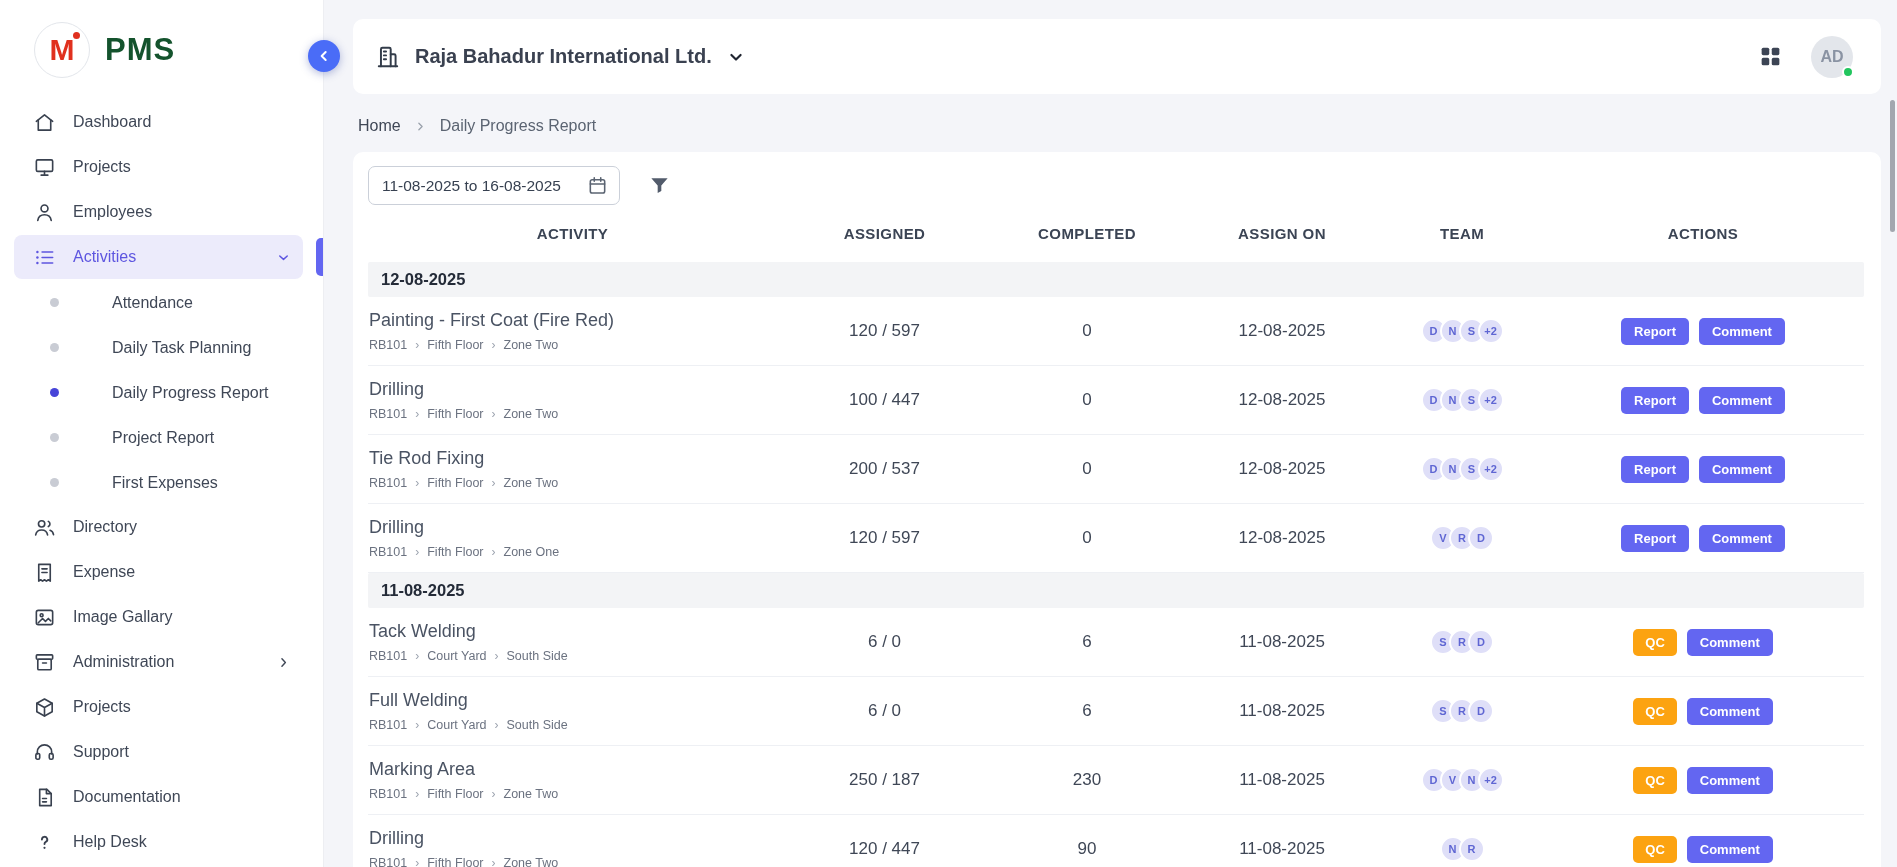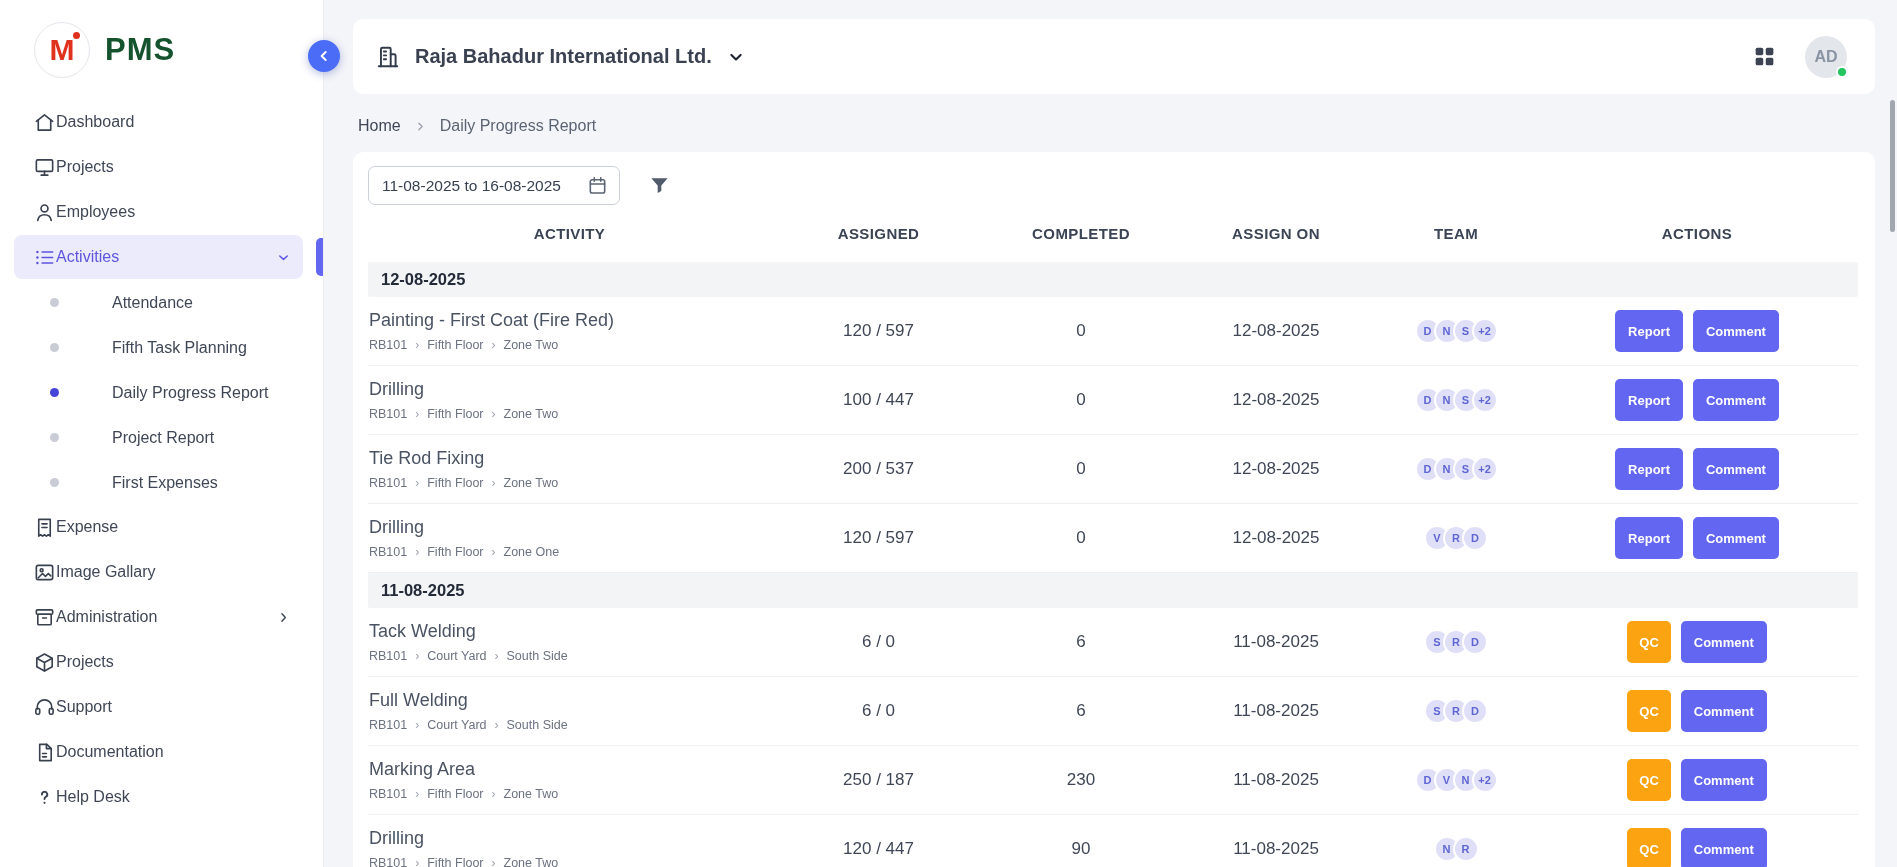--- a/index.html
+++ b/index.html
@@ -8,33 +8,33 @@
   .app { position:relative; width:1897px; height:867px; display:flex; }
 
   
   .sidebar { flex:0 0 324px; width:324px; height:100%; background:#fff; position:relative; border-right:1px solid #EDEEF2; overflow:hidden; }
   .logo-row { display:flex; align-items:center; gap:15px; height:100px; padding-left:34px; }
   .logo-mark { position:relative; width:56px; height:56px; border-radius:50%; border:1px solid #E3E6EB; display:flex; align-items:center; justify-content:center; }
   .logo-m { color:var(--logored,#E0301E); font-weight:800; font-size:30px; }
   .logo-mark::after { content:""; position:absolute; top:9px; right:9px; width:7px; height:7px; border-radius:50%; background:var(--logored,#E0301E); }
   .logo-text { font-size:31px; font-weight:800; color:#14532d; letter-spacing:1px; }
   .nav { padding:0 20px 0 14px; }
-  .nav-item { position:relative; display:flex; align-items:center; height:44px; margin-bottom:1px; padding:0 12px 0 18px; border-radius:8px; font-size:16px; color:#3F4756; cursor:pointer; }
+  .nav-item { position:relative; display:flex; align-items:center; gap:17px; height:44px; margin-bottom:1px; padding:0 12px 0 18px; border-radius:8px; font-size:16px; color:#3F4756; cursor:pointer; }
   .nav-ico { width:24px; height:24px; display:flex; align-items:center; justify-content:center; color:#39414F; flex:0 0 24px; }
   .nav-chev { margin-left:auto; display:flex; align-items:center; color:currentColor; }
   .nav-item.active { background:var(--activebg,#ECEBFB); color:#5D55E0; }
   .nav-item.active .nav-ico { color:#5D55E0; }
   .nav-item.active::after { content:""; position:absolute; right:-20px; top:3px; bottom:3px; width:7px; background:var(--accent,#6366F1); border-radius:5px 0 0 5px; }
   .sub-item { display:flex; align-items:center; height:45px; padding-left:36px; gap:53px; font-size:16px; color:#3F4756; cursor:pointer; }
   .sub-bullet { width:9px; height:9px; border-radius:50%; background:#C9CCD4; flex:0 0 9px; }
   .sub-item.active .sub-bullet { background:#4744D8; }
   .collapse-btn { position:absolute; left:308px; top:40px; width:32px; height:32px; border:none; border-radius:50%; background:var(--collapse,#4A6CF7); display:flex; align-items:center; justify-content:center; cursor:pointer; box-shadow:0 2px 8px rgba(40,60,160,.35); z-index:6; }
 
   
-  .main { flex:1; min-width:0; display:flex; flex-direction:column; padding:19px 22px 0 29px; }
+  .main { flex:1; min-width:0; display:flex; flex-direction:column; padding:19px 16px 0 29px; }
   .topbar { background:#fff; border-radius:10px; height:75px; flex:0 0 75px; display:flex; align-items:center; justify-content:space-between; padding:0 28px 0 22px; }
   .company { display:flex; align-items:center; gap:14px; font-size:20px; font-weight:700; color:#3A4150; cursor:pointer; }
   .top-right { display:flex; align-items:center; gap:28px; }
   .icon-btn { background:none; border:none; cursor:pointer; display:flex; align-items:center; }
   .avatar { position:relative; width:42px; height:42px; border-radius:50%; background:#E3E6EB; color:#8A93A3; font-weight:700; font-size:16px; display:flex; align-items:center; justify-content:center; cursor:pointer; }
   .avatar-dot { position:absolute; right:-1px; bottom:0; width:12px; height:12px; border-radius:50%; background:var(--green,#22C55E); border:2px solid #fff; }
 
   .breadcrumb { display:flex; align-items:center; gap:13px; padding:23px 4px 17px 5px; font-size:16px; }
   .crumb-home { color:#3F4756; cursor:pointer; }
   .crumb-sep { display:flex; align-items:center; color:#9AA1AC; }
@@ -54,21 +54,21 @@
   .row { height:69px; align-items:center; border-bottom:1px solid #EEF0F4; }
   .cell-activity { padding:0 10px 0 1px; }
   .act-title { font-size:18px; color:#4A5363; margin-bottom:7px; }
   .act-path { display:flex; align-items:center; gap:8px; font-size:12.5px; color:#6B7280; }
   .path-sep { color:#9CA3AF; font-size:12px; line-height:1; }
   .cell-num { text-align:center; font-size:17px; color:#3F4756; }
   .cell-team { display:flex; justify-content:center; }
   .badge { width:26px; height:26px; border-radius:50%; background:#DFDFF8; color:#5F66D3; font-size:11px; font-weight:700; display:flex; align-items:center; justify-content:center; border:2px solid #fff; margin-left:-7px; cursor:pointer; }
   .badge:first-child { margin-left:0; }
   .cell-actions { display:flex; justify-content:center; gap:10px; }
-  .btn { height:42px; border:none; border-radius:5px; color:#fff; font-size:13px; font-weight:700; padding:0 13px; cursor:pointer; font-family:inherit; }
+  .btn { height:27px; border:none; border-radius:5px; color:#fff; font-size:13px; font-weight:700; padding:0 13px; cursor:pointer; font-family:inherit; }
   .btn.report { background:var(--accent,#6366F1); }
   .btn.comment { background:var(--accent,#6366F1); }
   .btn.qc { background:var(--qc,#FCA311); padding:0 12px; }
 
   .scroll-thumb { position:absolute; right:2px; top:100px; width:5px; height:132px; border-radius:3px; background:#878C96; opacity:.75; }
 </style>
 </head>
 <body>
 
 <div class="app">
@@ -124,34 +124,44 @@
             </svg>
           </span>
         </div>
         <div class="subnav">
           <div class="sub-item">
             <span class="sub-bullet"></span>
             <span class="sub-label">Attendance</span>
           </div>
           <div class="sub-item">
             <span class="sub-bullet"></span>
-            <span class="sub-label">Fifth Task Planning</span>
+            <span class="sub-label">Daily Task Planning</span>
           </div>
           <div class="sub-item active">
             <span class="sub-bullet"></span>
             <span class="sub-label">Daily Progress Report</span>
           </div>
           <div class="sub-item">
             <span class="sub-bullet"></span>
             <span class="sub-label">Project Report</span>
           </div>
           <div class="sub-item">
             <span class="sub-bullet"></span>
             <span class="sub-label">First Expenses</span>
           </div>
+        </div>
+        <div class="nav-item">
+          <span class="nav-ico">
+            <svg width="23" height="23" viewBox="0 0 24 24" fill="none" stroke="currentColor" stroke-width="1.7" stroke-linecap="round" stroke-linejoin="round">
+              <circle cx="9" cy="8.2" r="3.3"></circle>
+              <path d="M2.8 19.8c.5-3.4 3-5.2 6.2-5.2s5.7 1.8 6.2 5.2"></path>
+              <path d="M16 5.6a3 3 0 0 1 0 5.4M17.8 14.9c2 .7 3.2 2.3 3.6 4.6"></path>
+            </svg>
+          </span>
+          <span class="nav-label">Directory</span>
         </div>
         <div class="nav-item">
           <span class="nav-ico">
             <svg width="23" height="23" viewBox="0 0 24 24" fill="none" stroke="currentColor" stroke-width="1.7" stroke-linecap="round" stroke-linejoin="round">
               <path d="M6 3.5h12V21l-2-1.4-2 1.4-2-1.4L10 21l-2-1.4L6 21z"></path>
               <path d="M9.3 8.2h5.4M9.3 12h5.4"></path>
             </svg>
           </span>
           <span class="nav-label">Expense</span>
         </div>

